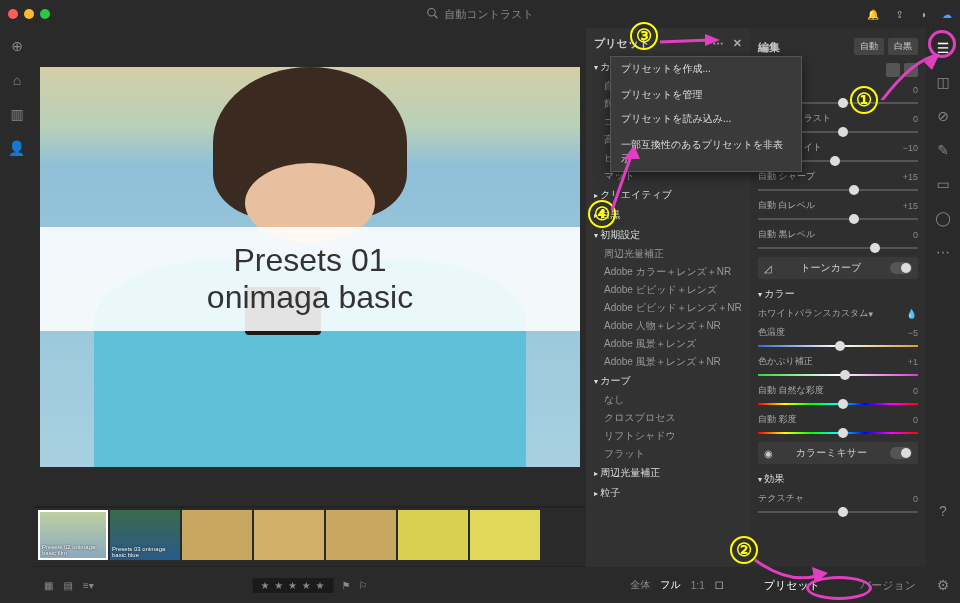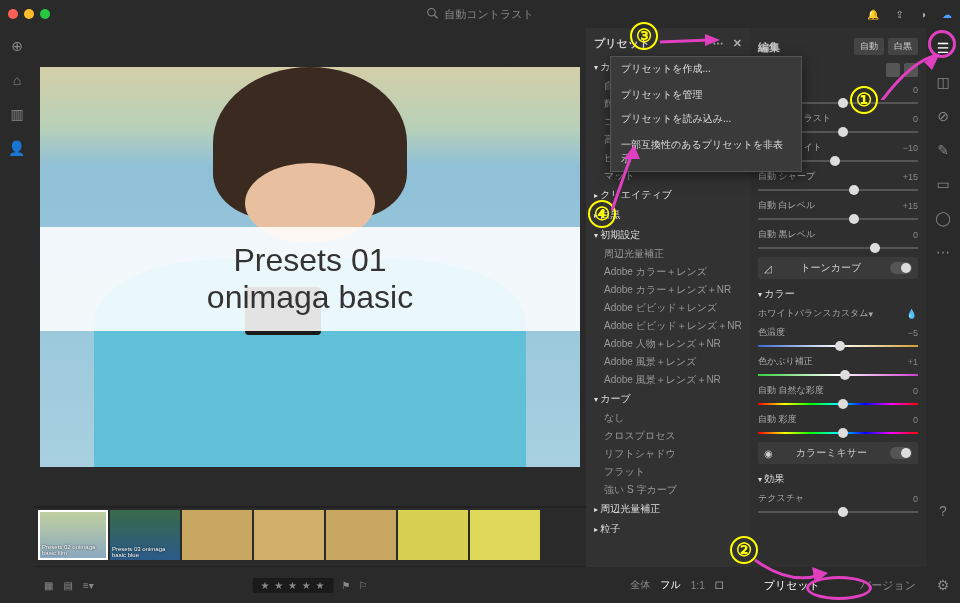--- a/index.html
+++ b/index.html
@@ -185,33 +185,31 @@
     <div class="preset-item">自然</div>
     <div class="preset-item">輝き</div>
     <div class="preset-item">コントラスト（低）</div>
     <div class="preset-item">高コントラスト</div>
     <div class="preset-item">ビビッド</div>
     <div class="preset-item">マット</div>
     <div class="preset-group collapsed">クリエイティブ</div>
     <div class="preset-group collapsed">白黒</div>
     <div class="preset-group">初期設定</div>
     <div class="preset-item">周辺光量補正</div>
-    <div class="preset-item">Adobe カラー＋レンズ</div>
     <div class="preset-item">Adobe カラー＋レンズ＋NR</div>
     <div class="preset-item">Adobe ビビッド＋レンズ</div>
     <div class="preset-item">Adobe ビビッド＋レンズ＋NR</div>
     <div class="preset-item">Adobe 人物＋レンズ＋NR</div>
     <div class="preset-item">Adobe 風景＋レンズ</div>
     <div class="preset-item">Adobe 風景＋レンズ＋NR</div>
     <div class="preset-group">カーブ</div>
     <div class="preset-item">なし</div>
     <div class="preset-item">クロスプロセス</div>
     <div class="preset-item">リフトシャドウ</div>
     <div class="preset-item">フラット</div>
-    <div class="preset-item">強い S 字カーブ</div>
     <div class="preset-group collapsed">周辺光量補正</div>
     <div class="preset-group collapsed">粒子</div>
   </div>
 </div>
 
 <div class="context-menu">
   <div class="menu-item">プリセットを作成...</div>
   <div class="menu-sep"></div>
   <div class="menu-item">プリセットを管理</div>
   <div class="menu-item">プリセットを読み込み...</div>

